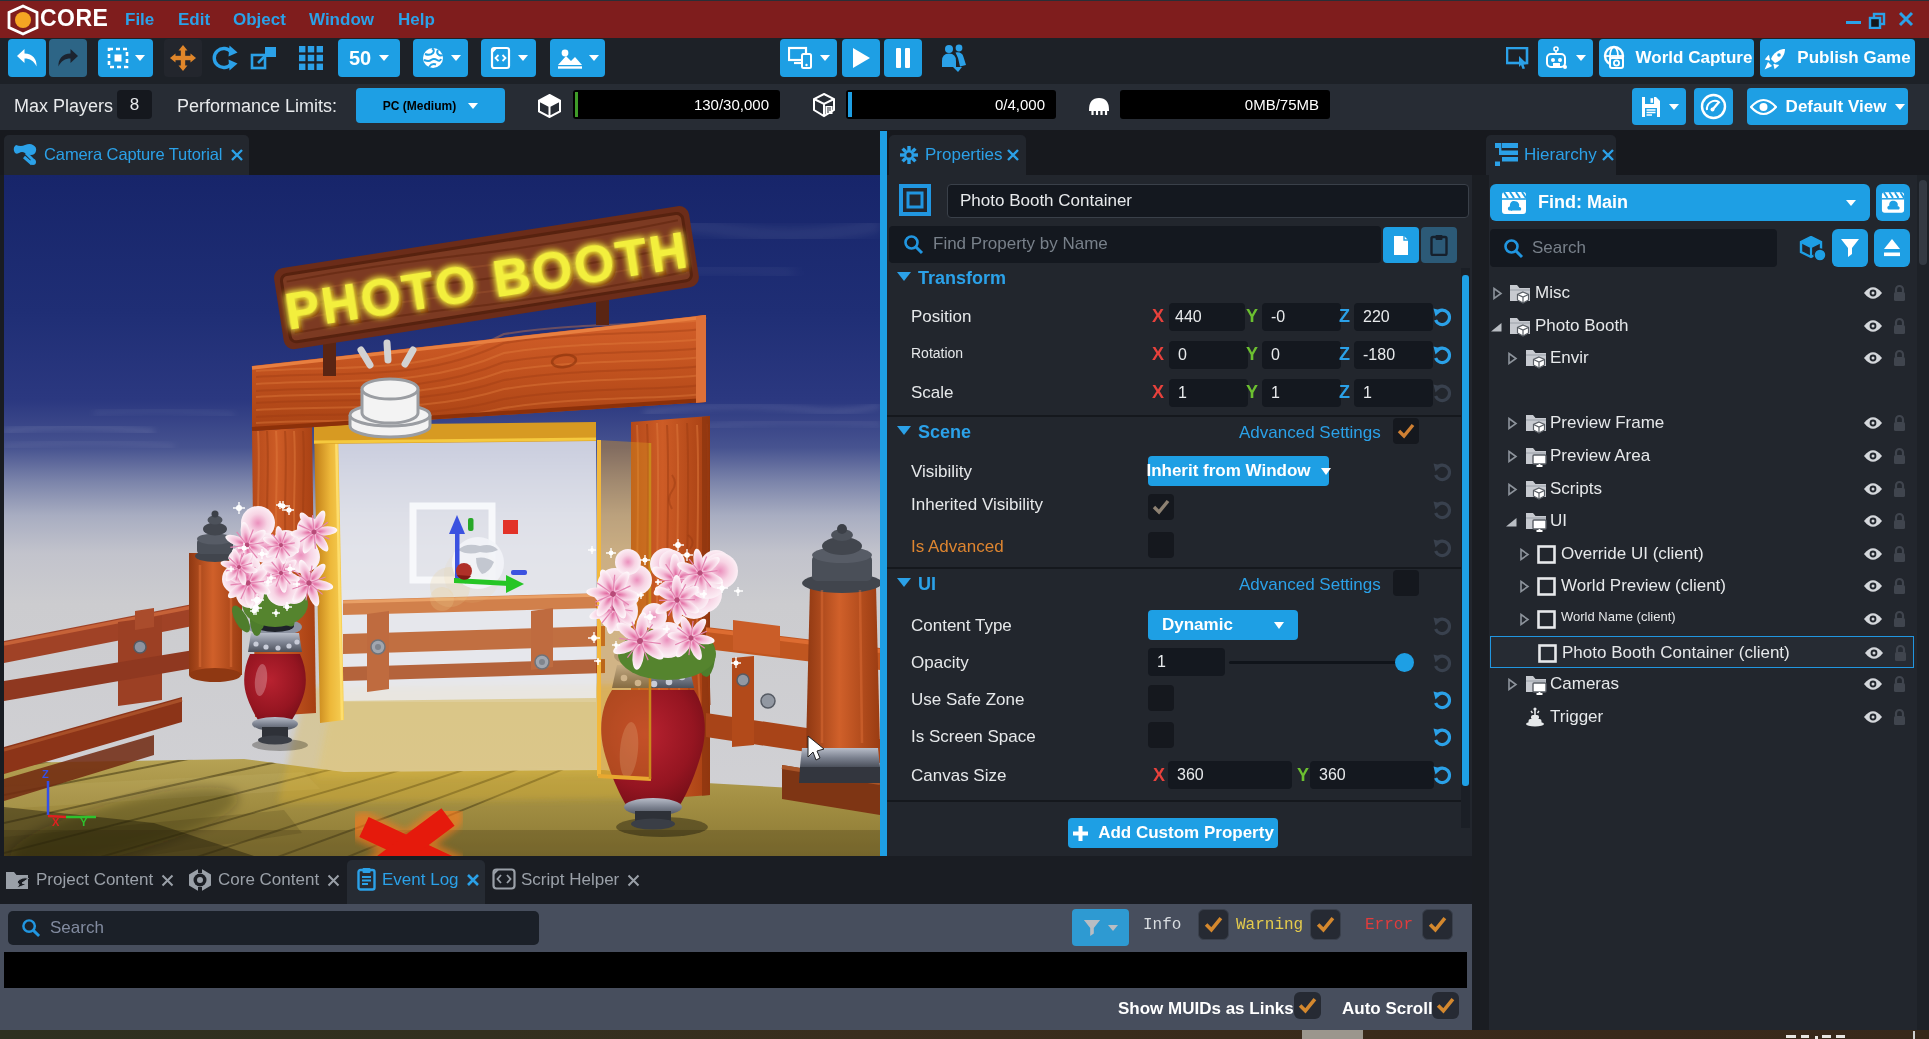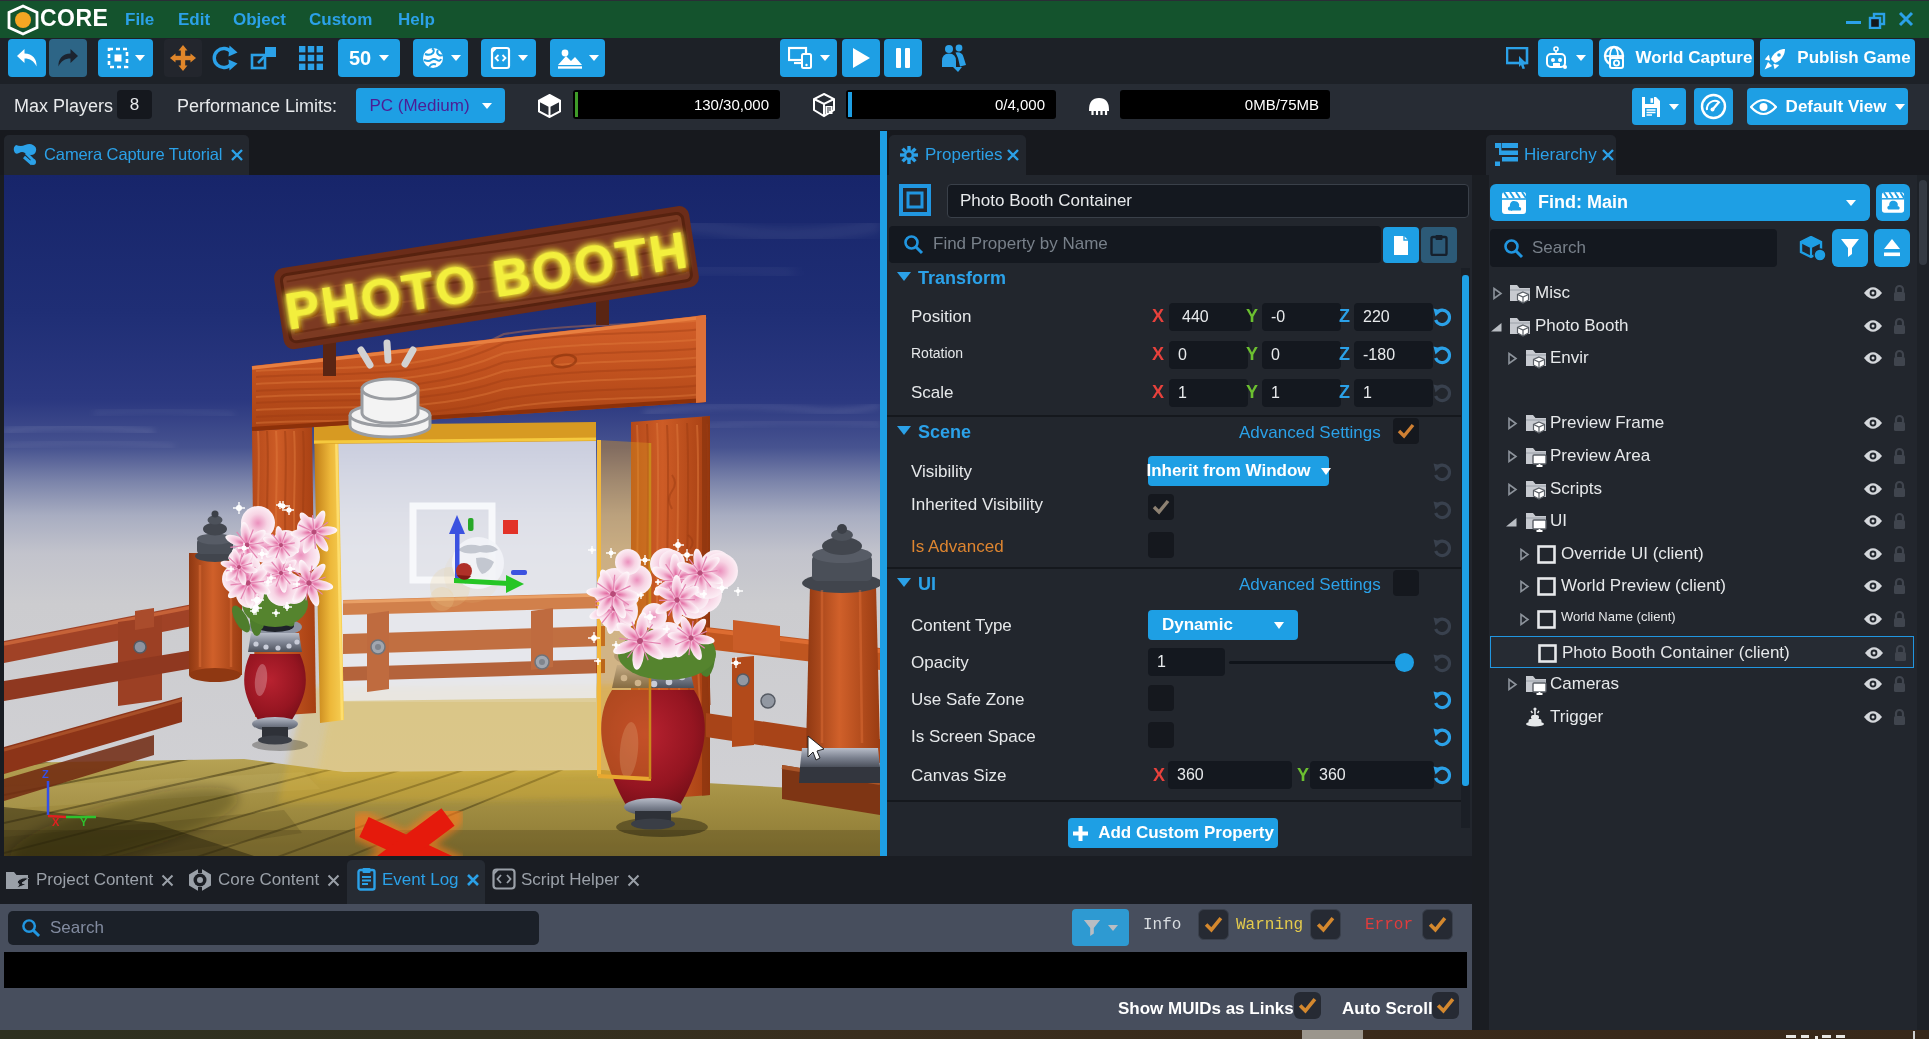--- a/index.html
+++ b/index.html
@@ -8,30 +8,30 @@
 .btn{position:absolute;background:#1e9fe4;border-radius:4px;display:flex;align-items:center;justify-content:center;white-space:nowrap;}
 .btn span{white-space:nowrap;}
 .caret{width:0;height:0;border-left:5px solid transparent;border-right:5px solid transparent;border-top:6px solid #fff;}
 .inp{position:absolute;background:#14181f;border-radius:4px;color:#e8eaec;}
 .bluetxt{color:#2ba1e8;}
 svg{display:block;}
 </style>
 </head>
 <body>
 
-<div class="abs" id="titlebar" style="left:0;top:0;width:1929px;height:38px;background:#14532d;border-top:1px solid #2a2e36;">
+<div class="abs" id="titlebar" style="left:0;top:0;width:1929px;height:38px;background:#7f1d1d;border-top:1px solid #2a2e36;">
   <svg class="abs" style="left:7px;top:3px;" width="32" height="32" viewBox="0 0 32 32">
     <polygon points="8.5,2 23.5,2 30,16 23.5,30 8.5,30 2,16" fill="none" stroke="#fff" stroke-width="2.8" transform="rotate(90 16 16)"></polygon>
     <circle cx="16" cy="16" r="8" fill="#f5a623"></circle>
   </svg>
   <div class="abs" style="left:40px;top:4px;font-size:23px;font-weight:bold;color:#fff;letter-spacing:0.5px;">CORE</div>
   <div class="abs bluetxt" style="left:125px;top:9px;font-size:17px;font-weight:bold;">File</div>
   <div class="abs bluetxt" style="left:178px;top:9px;font-size:17px;font-weight:bold;">Edit</div>
   <div class="abs bluetxt" style="left:233px;top:9px;font-size:17px;font-weight:bold;">Object</div>
-  <div class="abs bluetxt" style="left:309px;top:9px;font-size:17px;font-weight:bold;">Custom</div>
+  <div class="abs bluetxt" style="left:309px;top:9px;font-size:17px;font-weight:bold;">Window</div>
   <div class="abs bluetxt" style="left:398px;top:9px;font-size:17px;font-weight:bold;">Help</div>
   <svg class="abs" style="left:1844px;top:8px;" width="72" height="20" viewBox="0 0 72 20">
     <rect x="2" y="12" width="15" height="3" fill="#2ba1e8"></rect>
     <rect x="30" y="5" width="10" height="10" fill="none" stroke="#2ba1e8" stroke-width="2.4"></rect>
     <rect x="26" y="9" width="10" height="10" fill="#14171c" stroke="#2ba1e8" stroke-width="2.4"></rect>
     <path d="M56 4 L68 16 M68 4 L56 16" stroke="#2ba1e8" stroke-width="3"></path>
   </svg>
 </div>
 
 <div class="abs" id="row1" style="left:0;top:38px;width:1929px;height:46px;background:#1d2127;">
@@ -206,21 +206,21 @@
       </svg>
     <span style="color:#fff;font-size:17px;font-weight:bold;">Publish Game</span>
   </div>
 </div>
 
 <div class="abs" id="row2" style="left:0;top:84px;width:1929px;height:46px;background:#272c34;">
   <div class="abs" style="left:14px;top:12px;font-size:18px;color:#e8eaec;">Max Players</div>
   <div class="abs" style="left:117px;top:6px;width:35px;height:29px;background:#15181e;border-radius:4px;color:#e8eaec;font-size:17px;display:flex;align-items:center;justify-content:center;">8</div>
   <div class="abs" style="left:177px;top:12px;font-size:18px;color:#e8eaec;">Performance Limits:</div>
   <div class="btn" style="left:356px;top:4px;width:149px;height:35px;gap:12px;">
-    <span style="color:#4c1d95;font-size:17px;font-weight:normal;">PC (Medium)</span>
+    <span style="color:#000000;font-size:12px;font-weight:bold;">PC (Medium)</span>
       <div class="caret"></div>
   </div>
 
   <svg class="abs" style="left:538px;top:10px;" width="23" height="24" viewBox="0 0 23 24">
       <path d="M11.5 1 L22 6.5 L22 17.5 L11.5 23 L1 17.5 L1 6.5 Z M1 6.5 L11.5 12 L22 6.5 M11.5 12 L11.5 23" fill="none" stroke="#fff" stroke-width="2"></path>
       <path d="M11.5 1 L22 6.5 L11.5 12 L1 6.5 Z" fill="#fff"></path>
     </svg>
   <div class="abs" style="left:573px;top:6px;width:207px;height:29px;background:#000;border-radius:3px;"></div>
   <div class="abs" style="left:575px;top:8px;width:3px;height:25px;background:#3f9b28;"></div>
   <div class="abs" style="left:573px;top:6px;width:196px;height:29px;color:#fff;font-size:15px;text-align:right;line-height:29px;">130/30,000</div>
@@ -905,21 +905,21 @@
       <svg width="18" height="22" viewBox="0 0 18 22">
         <rect x="1.5" y="3" width="15" height="18" rx="1.5" fill="none" stroke="#16202c" stroke-width="2.4"></rect>
         <rect x="5.5" y="1" width="7" height="5" rx="1" fill="#16202c"></rect>
       </svg>
     </div>
 
   <div class="abs" style="left:10px;top:97px;width:0;height:0;border-left:7px solid transparent;border-right:7px solid transparent;border-top:9px solid #2ba1e8;"></div>
   <div class="abs bluetxt" style="left:31px;top:93px;font-size:18px;font-weight:bold;">Transform</div>
   <div class="abs" style="left:24px;top:132px;font-size:17px;color:#e6e8ea;">Position</div>
   <div class="abs" style="left:265px;top:131px;font-size:18px;font-weight:bold;color:#e8413c;">X</div>
-  <div class="inp" style="left:282px;top:128px;width:70px;height:28px;font-size:16px;line-height:28px;padding-left:13px;">440</div>
+  <div class="inp" style="left:282px;top:128px;width:70px;height:28px;font-size:16px;line-height:28px;padding-left:6px;">440</div>
   <div class="abs" style="left:359px;top:131px;font-size:18px;font-weight:bold;color:#6cc030;">Y</div>
   <div class="inp" style="left:375px;top:128px;width:70px;height:28px;font-size:16px;line-height:28px;padding-left:9px;">-0</div>
   <div class="abs" style="left:452px;top:131px;font-size:18px;font-weight:bold;color:#2ba1e8;">Z</div>
   <div class="inp" style="left:467px;top:128px;width:70px;height:28px;font-size:16px;line-height:28px;padding-left:9px;">220</div>
   <svg class="abs" style="left:546px;top:133px;" width="19" height="19" viewBox="0 0 19 19">
       <path d="M3.5 5 A7.2 7.2 0 1 1 2.6 12" fill="none" stroke="#2ba1e8" stroke-width="3.2"></path>
       <polygon points="0.5,0.5 8.5,2.5 2.5,8.5" fill="#2ba1e8"></polygon>
     </svg>
   <div class="abs" style="left:24px;top:170px;font-size:14px;color:#e6e8ea;">Rotation</div>
   <div class="abs" style="left:265px;top:169px;font-size:18px;font-weight:bold;color:#e8413c;">X</div>

